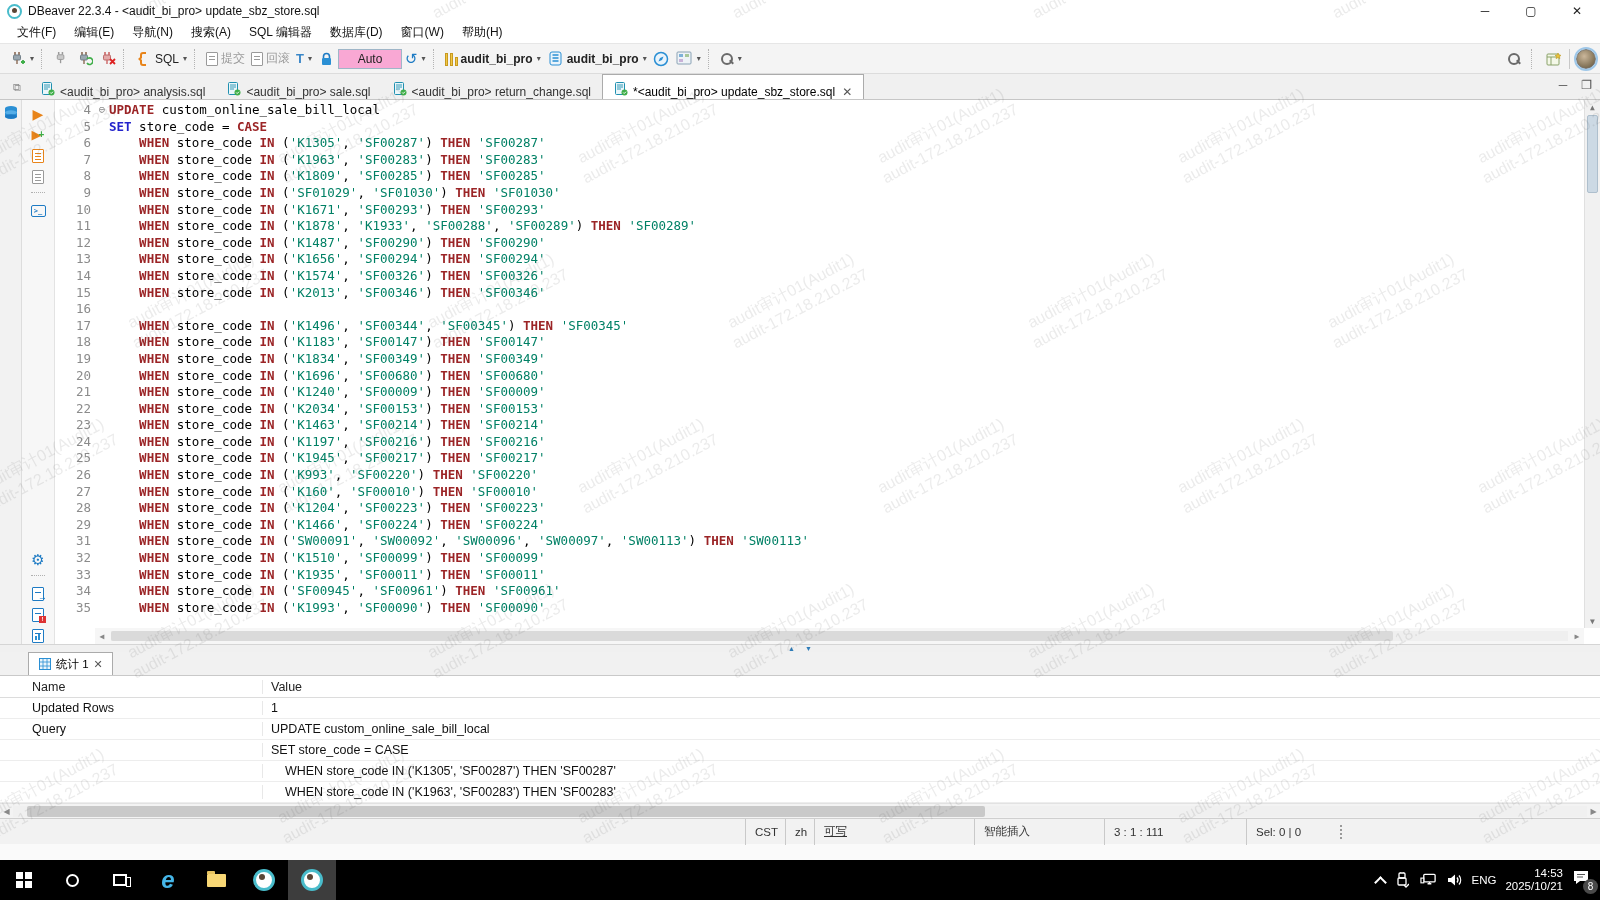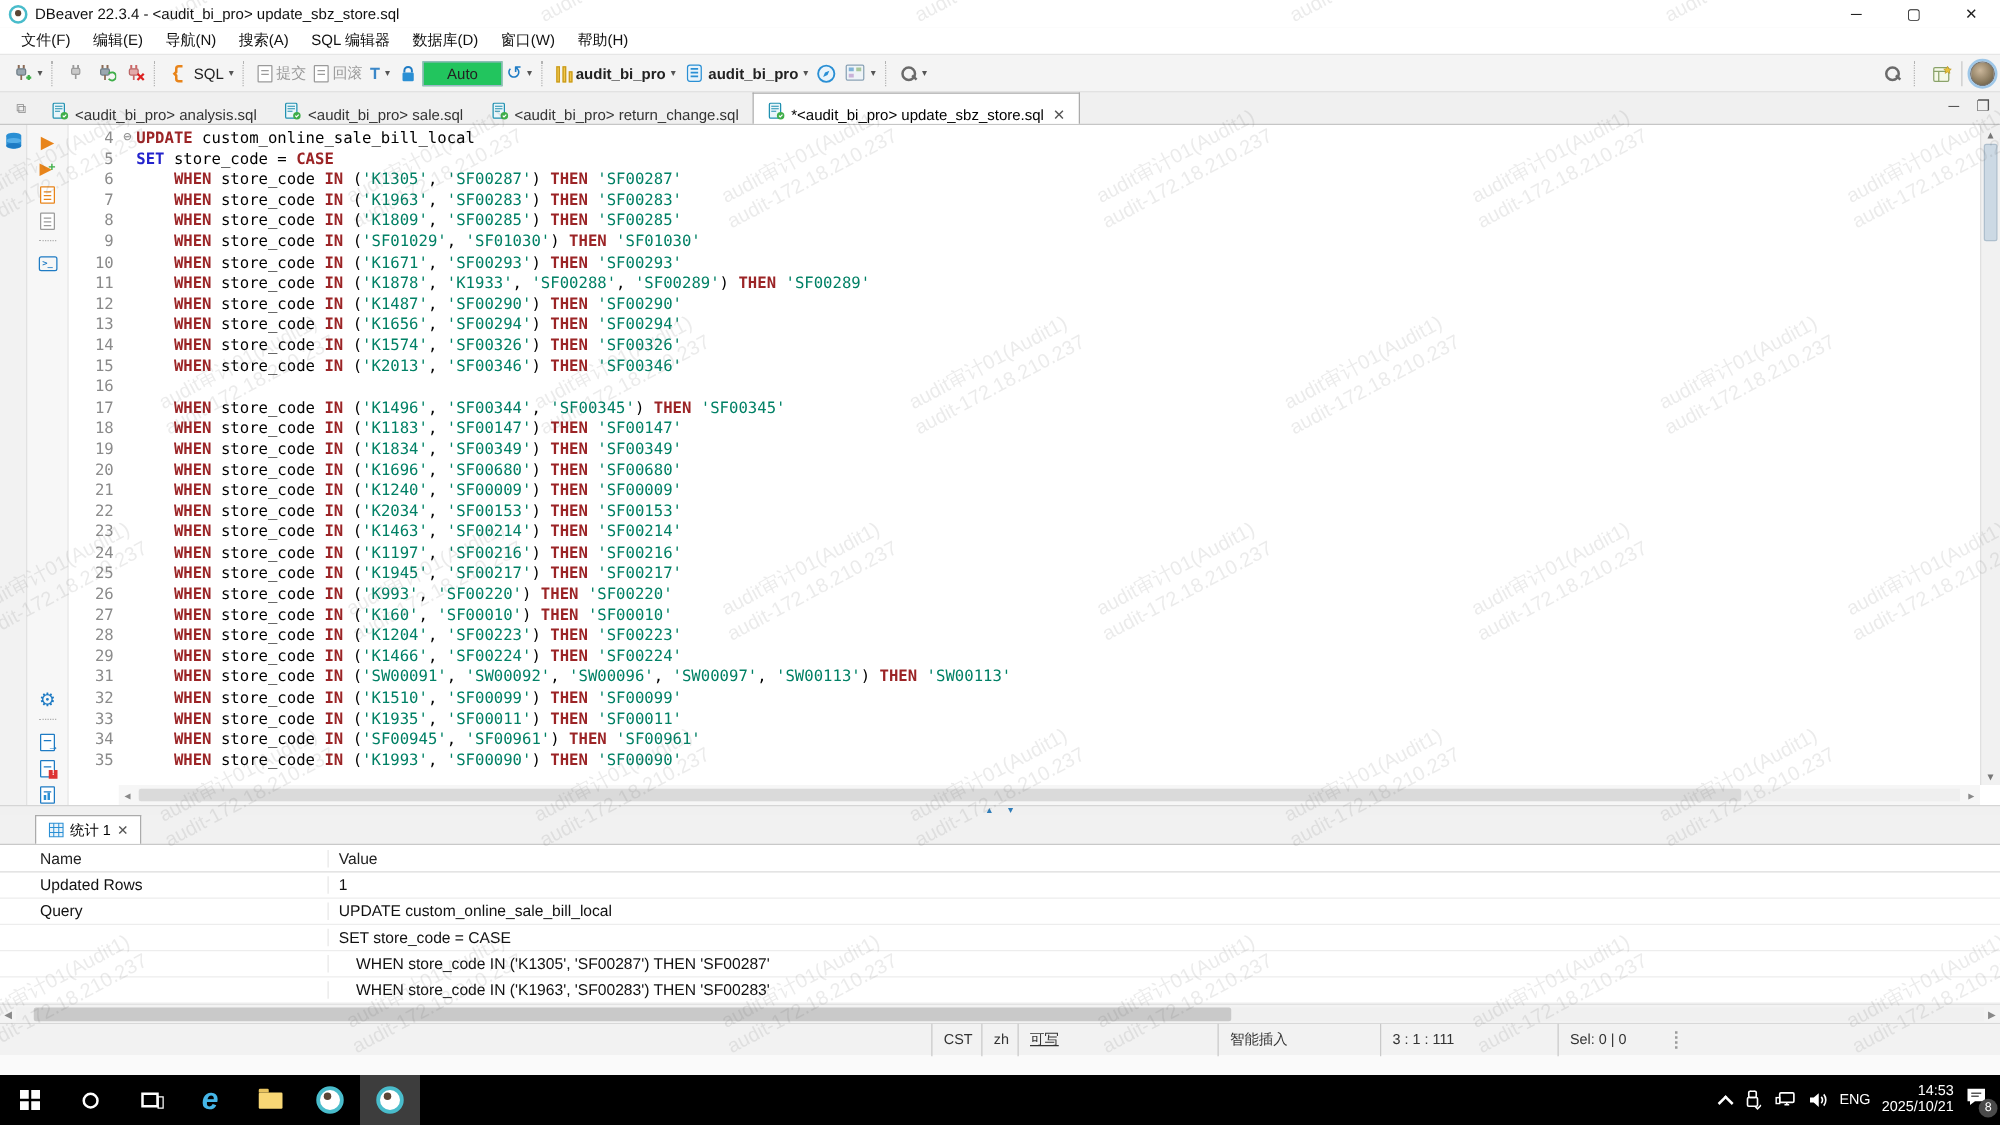--- a/index.html
+++ b/index.html
@@ -16,21 +16,21 @@
   
   .menubar{height:22px;background:#fff;display:flex;align-items:center;font-size:12px;color:#111;padding-left:8px;border-bottom:1px solid #e6e6e6}
   .menu-item{padding:2px 9px;white-space:nowrap}
   
   .toolbar{height:30px;background:#f4f4f4;border-bottom:1px solid #dcdcdc;display:flex;align-items:center;font-size:12px;color:#222;position:relative;padding-left:6px}
   .tbtn{display:flex;align-items:center;gap:3px;padding:3px 3px;white-space:nowrap}
   .tbtn.disabled{color:#9a9a9a}
   .caret{font-size:8px;color:#555;margin-left:1px}
   .tsep{width:4px;height:20px;border-left:1px dotted #b3b3b3;margin:0 5px 0 4px}
   .bold{font-weight:bold}
-  .autobox{width:64px;height:20px;background:#22c55e;border:1px solid #9fb6c8;display:flex;align-items:center;justify-content:center;font-size:12px}
+  .autobox{width:64px;height:20px;background:#f9a8d4;border:1px solid #9fb6c8;display:flex;align-items:center;justify-content:center;font-size:12px}
   .icn{display:inline-flex;align-items:center;justify-content:center;width:17px;height:17px;flex:none}
   .toolbar-right{position:absolute;right:4px;top:0;height:30px;display:flex;align-items:center;gap:6px}
   .avatar{width:20px;height:20px;border-radius:50%;background:radial-gradient(circle at 40% 35%,#cbb79b,#8a7a5e 60%,#5c503c);border:1px solid #777;outline:2px solid #9ec7e8}
   
   .srch{position:relative;width:14px;height:14px}
   .srch::before{content:"";position:absolute;left:1px;top:1px;width:8px;height:8px;border:2px solid #6a6a6a;border-radius:50%}
   .srch::after{content:"";position:absolute;left:9px;top:9px;width:5px;height:2px;background:#6a6a6a;transform:rotate(45deg)}
   
   .tabbar{height:26px;background:#f0f0f0;border-bottom:1px solid #c6c6c6;display:flex;align-items:flex-end;position:relative;padding-left:4px}
   .tab-grip{width:26px;height:24px;display:flex;align-items:center;justify-content:center;color:#8a8a8a;font-size:11px}

